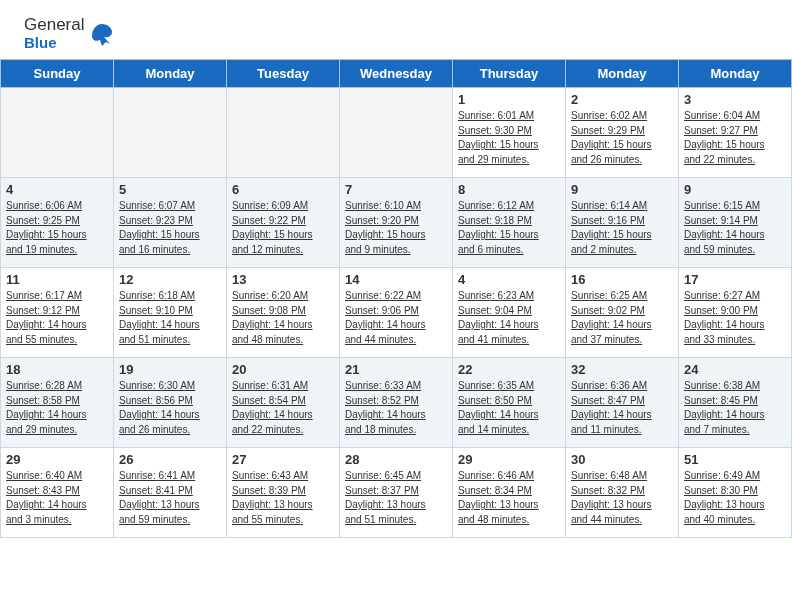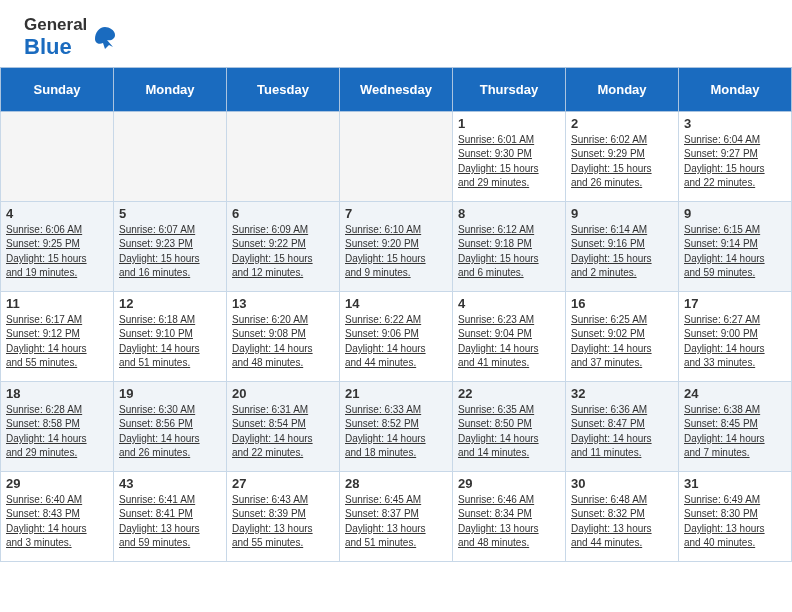--- a/index.html
+++ b/index.html
@@ -34,21 +34,21 @@
     }
     .calendar {
       width: 100%;
       border-collapse: collapse;
       table-layout: fixed;
     }
     .calendar th {
       background-color: #1a6bbf;
       color: #fff;
       text-align: center;
-      padding: 14px 4px;
+      padding: 6px 4px;
       font-size: 13px;
       border: 1px solid #aac4e0;
     }
     .calendar td {
       vertical-align: top;
       border: 1px solid #c8d8e8;
       padding: 4px 5px;
       font-size: 10.5px;
       color: #333;
       background: #fff;
@@ -72,22 +72,22 @@
     .row-shaded td {
       background: #f0f4f8;
     }
   </style>
 </head>
 <body>
 
 <div class="header">
   <div class="logo" style="display:flex;flex-direction:row;align-items:center;gap:4px;">
     <div style="display:flex;flex-direction:column;">
-      <span style="font-size:17px;font-weight:bold;color:#333;line-height:1.1;">General</span>
-      <span style="font-size:22px;font-weight:bold;color:#1a6bbf;line-height:1.1;">Blue</span>
+      <span style="font-size:17px;font-weight:normal;color:#333;line-height:1.1;">General</span>
+      <span style="font-size:15px;font-weight:bold;color:#1a6bbf;line-height:1.1;">Blue</span>
     </div>
     <svg width="28" height="28" viewBox="0 0 28 28">
       <path d="M14 4 C18 4, 24 7, 24 12 C24 16, 20 18, 16 17 L22 24 L18 22 L14 26 L12 20 C8 22, 4 20, 4 16 C4 10, 8 4, 14 4Z" fill="#1a6bbf"></path>
     </svg>
   </div>
   <div class="title-area">
     <div class="main-title"></div>
     <div class="subtitle"></div>
   </div>
 </div>
@@ -212,38 +212,38 @@
           <span class="day-num">24</span>
           <div class="day-info">Sunrise: 6:38 AM<br>Sunset: 8:45 PM<br>Daylight: 14 hours<br>and 7 minutes.</div>
         </td>
       </tr>
       <tr>
         <td>
           <span class="day-num">29</span>
           <div class="day-info">Sunrise: 6:40 AM<br>Sunset: 8:43 PM<br>Daylight: 14 hours<br>and 3 minutes.</div>
         </td>
         <td>
-          <span class="day-num">43</span>
+          <span class="day-num">26</span>
           <div class="day-info">Sunrise: 6:41 AM<br>Sunset: 8:41 PM<br>Daylight: 13 hours<br>and 59 minutes.</div>
         </td>
         <td>
           <span class="day-num">27</span>
           <div class="day-info">Sunrise: 6:43 AM<br>Sunset: 8:39 PM<br>Daylight: 13 hours<br>and 55 minutes.</div>
         </td>
         <td>
           <span class="day-num">28</span>
           <div class="day-info">Sunrise: 6:45 AM<br>Sunset: 8:37 PM<br>Daylight: 13 hours<br>and 51 minutes.</div>
         </td>
         <td>
           <span class="day-num">29</span>
           <div class="day-info">Sunrise: 6:46 AM<br>Sunset: 8:34 PM<br>Daylight: 13 hours<br>and 48 minutes.</div>
         </td>
         <td>
           <span class="day-num">30</span>
           <div class="day-info">Sunrise: 6:48 AM<br>Sunset: 8:32 PM<br>Daylight: 13 hours<br>and 44 minutes.</div>
         </td>
         <td>
-          <span class="day-num">31</span>
+          <span class="day-num">51</span>
           <div class="day-info">Sunrise: 6:49 AM<br>Sunset: 8:30 PM<br>Daylight: 13 hours<br>and 40 minutes.</div>
         </td>
       </tr>
     </tbody>
 </table>
 
 </body></html>

